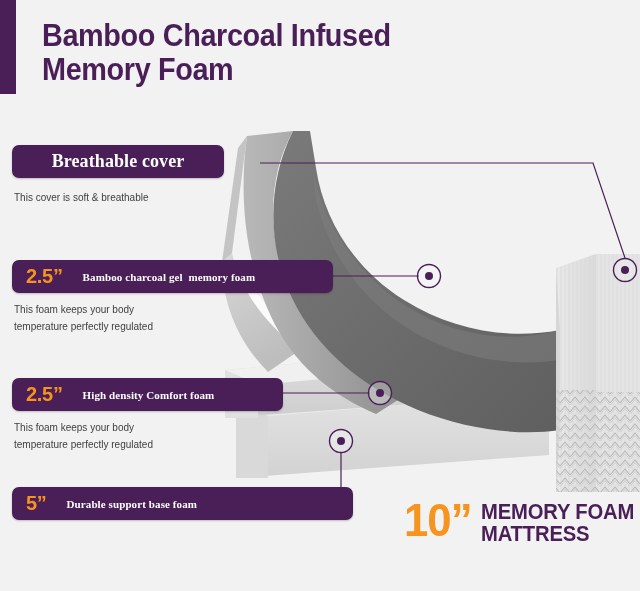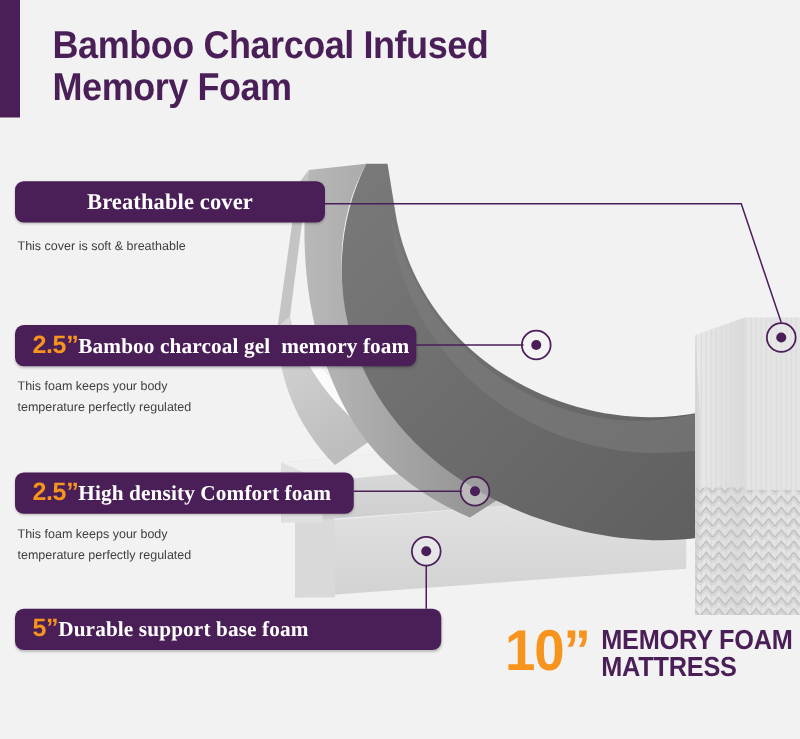--- a/index.html
+++ b/index.html
@@ -70,33 +70,33 @@
     display: flex;
     align-items: center;
     padding: 0 14px;
     box-shadow: 0 1px 2px rgba(0,0,0,0.22);
   }
   .badge .inch {
     font-family: "Liberation Sans Narrow", "Liberation Sans", sans-serif;
     font-weight: bold;
     font-size: 20px;
     color: #f7941e;
-    margin-right: 0;
+    margin-right: 20px;
     white-space: nowrap;
     letter-spacing: -0.3px;
   }
   .badge .btext {
     font-family: "Liberation Serif", serif;
     font-weight: bold;
-    font-size: 17px;
+    font-size: 11px;
     color: #ffffff;
     white-space: pre;
     letter-spacing: 0.1px;
   }
-  .badge.b1 { left: 12px; top: 145px; width: 248px; justify-content: center; }
+  .badge.b1 { left: 12px; top: 145px; width: 212px; justify-content: center; }
   .badge.b1 .btext { font-size: 18px; }
   .badge.b2 { left: 12px; top: 260px; width: 321px; }
   .badge.b3 { left: 12px; top: 378px; width: 271px; }
   .badge.b4 { left: 12px; top: 487px; width: 341px; }
   .badge.b4 .btext { }
 
   
   .desc {
     position: absolute;
     font-family: "Liberation Sans", sans-serif;

